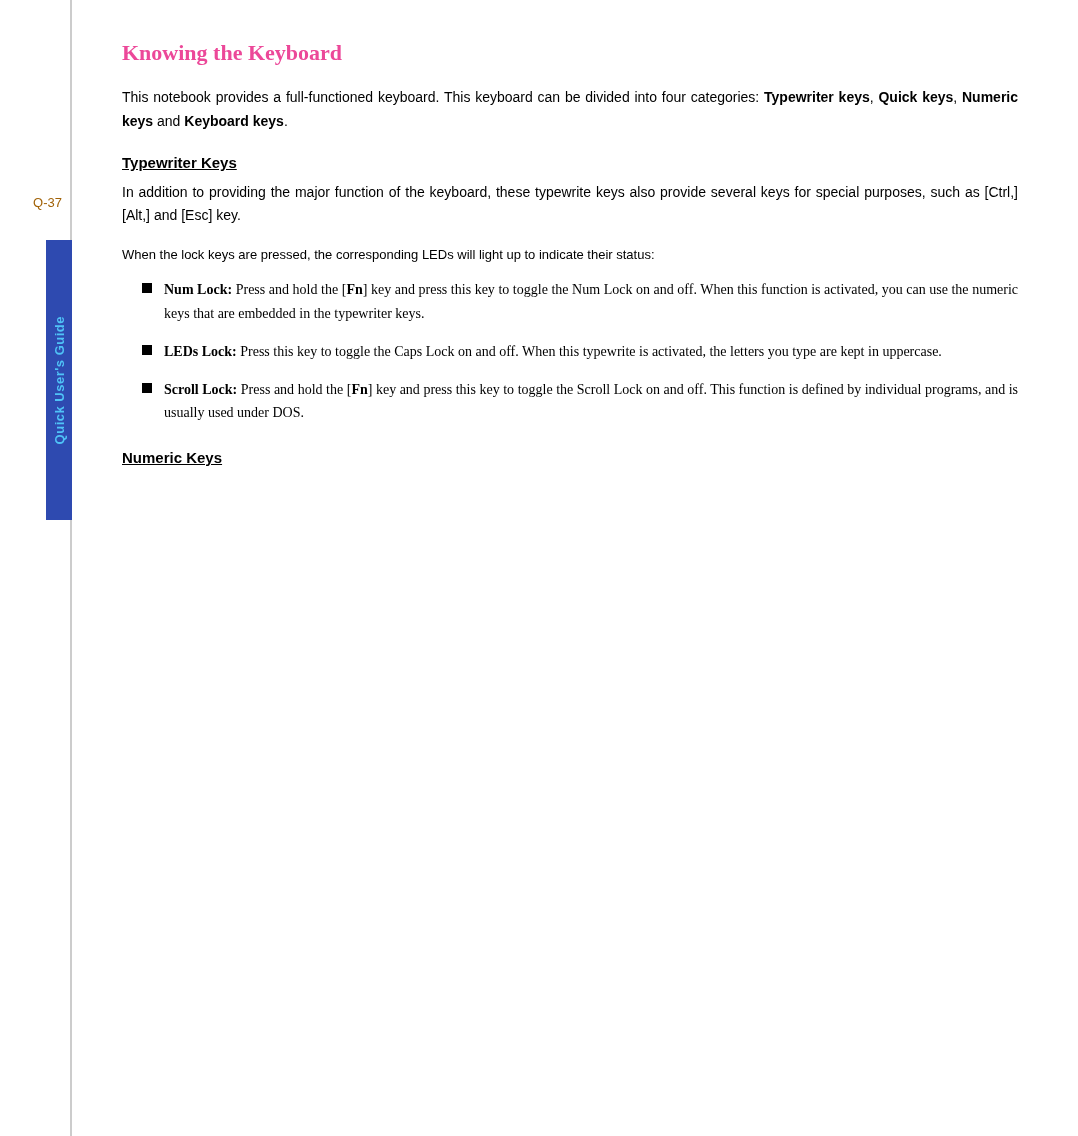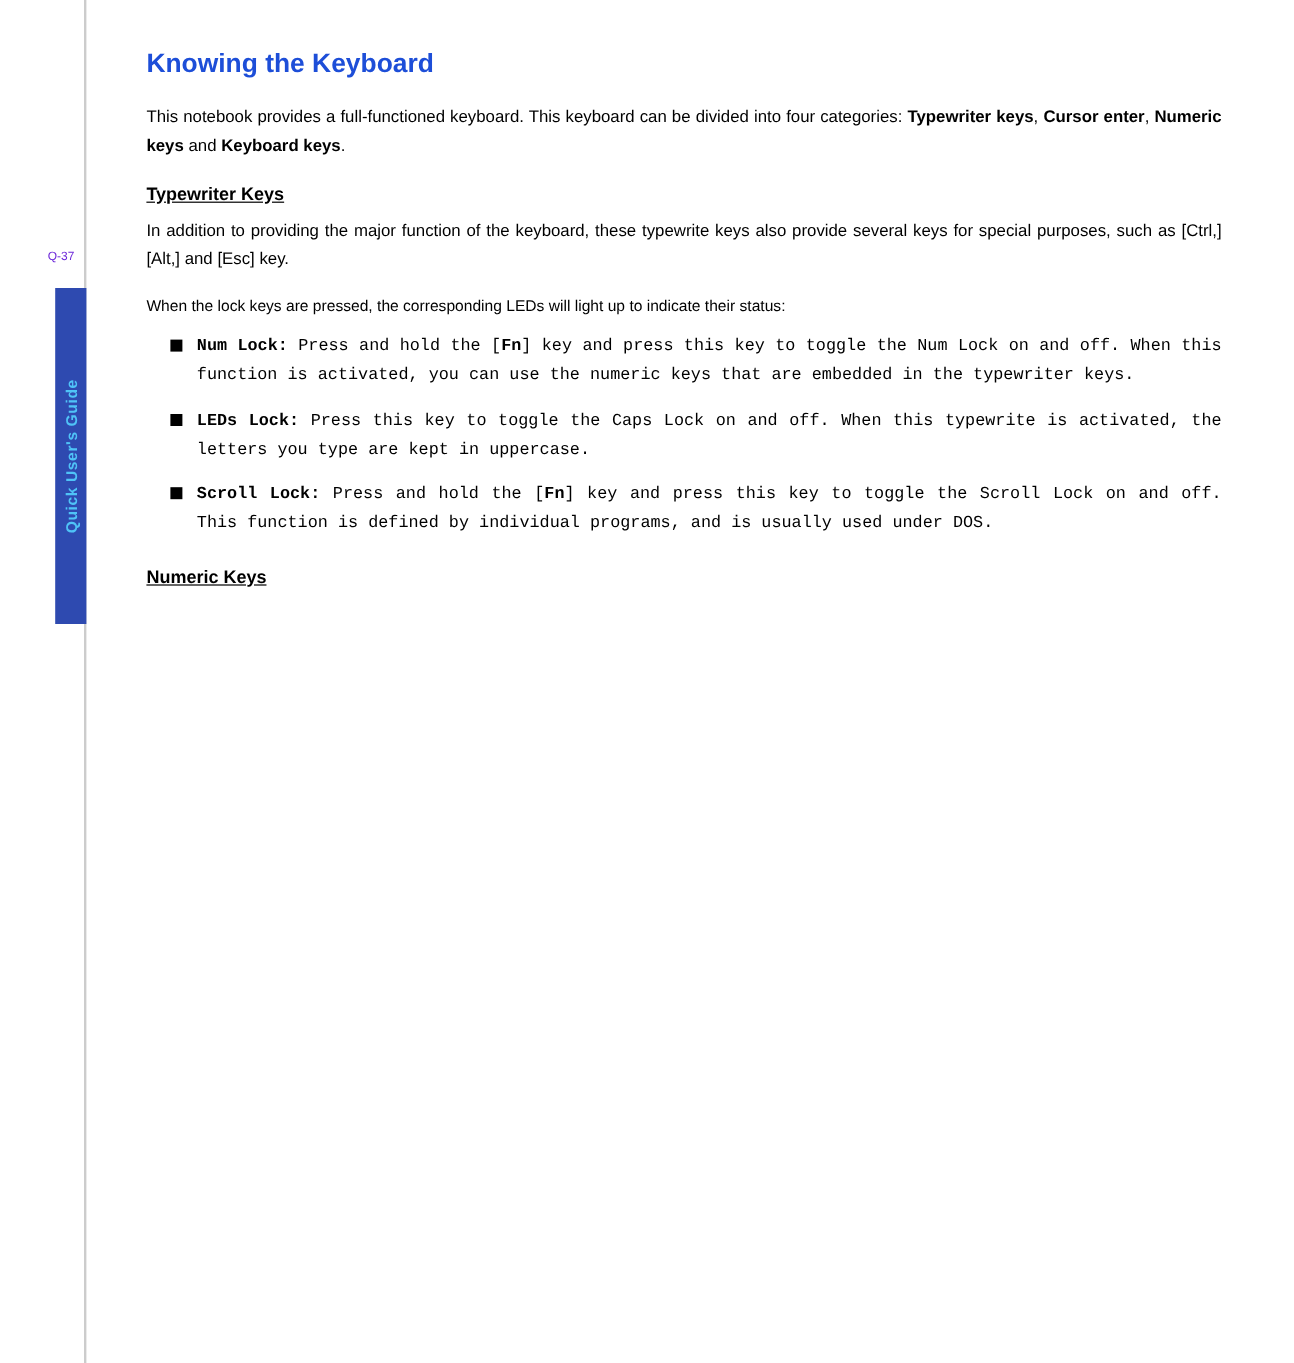--- a/index.html
+++ b/index.html
@@ -25,26 +25,26 @@
       border-right: 2px solid #cccccc;
       display: flex;
       flex-direction: column;
       align-items: flex-end;
       padding-top: 200px;
       position: relative;
       flex-shrink: 0;
     }
 
     .page-number {
-      font-size: 10px;
-      color: #6d28d9;
+      font-size: 13px;
+      color: #a16207;
       font-family: Arial, sans-serif;
       writing-mode: horizontal-tb;
       position: absolute;
-      top: 209px;
+      top: 195px;
       right: 8px;
     }
 
     .sidebar-label-container {
       position: absolute;
       top: 240px;
       right: -2px;
       width: 26px;
       height: 280px;
       background: #2e4ab0;
@@ -68,23 +68,23 @@
     .main-content {
       flex: 1;
       padding: 40px 60px 40px 50px;
       background: #ffffff;
     }
 
     
     .page-title {
       font-size: 22px;
       font-weight: bold;
-      color: #1d4ed8;
+      color: #ec4899;
       margin-bottom: 20px;
-      font-family: Liberation Sans, sans-serif;
+      font-family: Liberation Serif, serif;
     }
 
     
     .body-text {
       font-size: 14px;
       color: #000000;
       line-height: 1.7;
       text-align: justify;
       margin-bottom: 20px;
       font-family: Arial, sans-serif;
@@ -129,21 +129,21 @@
       padding-left: 20px;
       margin-bottom: 20px;
     }
 
     .bullet-list li {
       display: flex;
       align-items: flex-start;
       margin-bottom: 14px;
       font-size: 14px;
       color: #000000;
-      font-family: Liberation Mono, monospace;
+      font-family: Liberation Serif, serif;
       line-height: 1.7;
       text-align: justify;
     }
 
     .bullet-square {
       width: 10px;
       height: 10px;
       background: #000000;
       flex-shrink: 0;
       margin-top: 5px;
@@ -171,21 +171,21 @@
   <div class="sidebar-label-container">
     <span class="sidebar-label">Quick User's Guide</span>
   </div>
 </div>
 
 <div class="main-content">
 
   <h1 class="page-title">Knowing the Keyboard</h1>
 
   <p class="body-text">
-    <span>This  notebook  provides  a  full-functioned  keyboard.   This  keyboard  can  be  divided  into  four categories: </span><span class="bold">Typewriter keys</span><span>, </span><span class="bold">Cursor enter</span><span>, </span><span class="bold">Numeric keys</span><span> and </span><span class="bold">Keyboard keys</span><span>.</span>
+    <span>This  notebook  provides  a  full-functioned  keyboard.   This  keyboard  can  be  divided  into  four categories: </span><span class="bold">Typewriter keys</span><span>, </span><span class="bold">Quick keys</span><span>, </span><span class="bold">Numeric keys</span><span> and </span><span class="bold">Keyboard keys</span><span>.</span>
   </p>
 
   <div class="section-gap">
     <h2 class="section-heading">Typewriter Keys</h2>
 
     <p class="section-content">
       <span>In addition to providing the major function of the keyboard, these typewrite keys also provide several keys for special purposes, such as [</span><span class="bold">Ctrl</span><span>,] [</span><span class="bold">Alt</span><span>,] and [</span><span class="bold">Esc</span><span>] key.</span>
     </p>
 
     <p class="status-line">When the lock keys are pressed, the corresponding LEDs will light up to indicate their status:</p>

